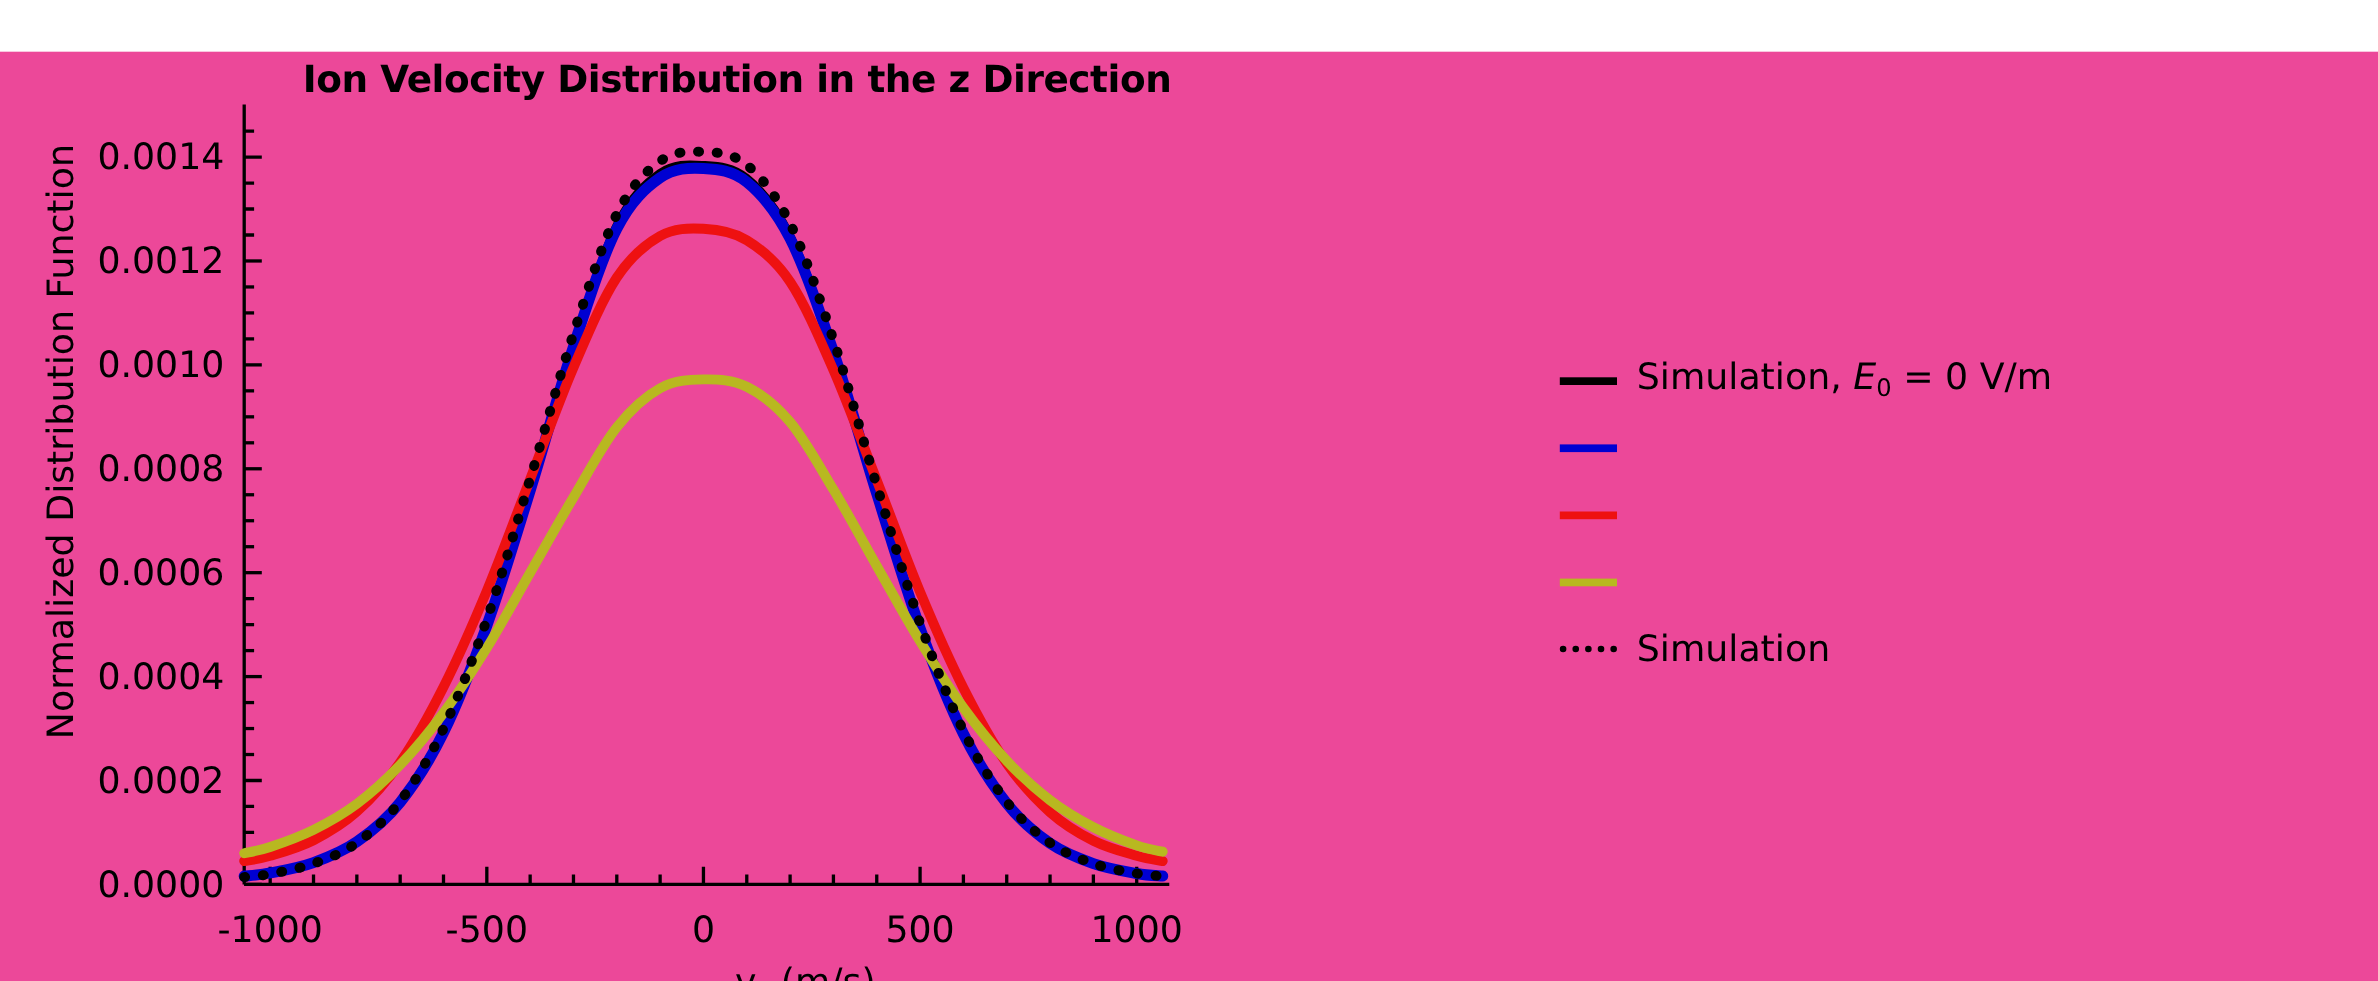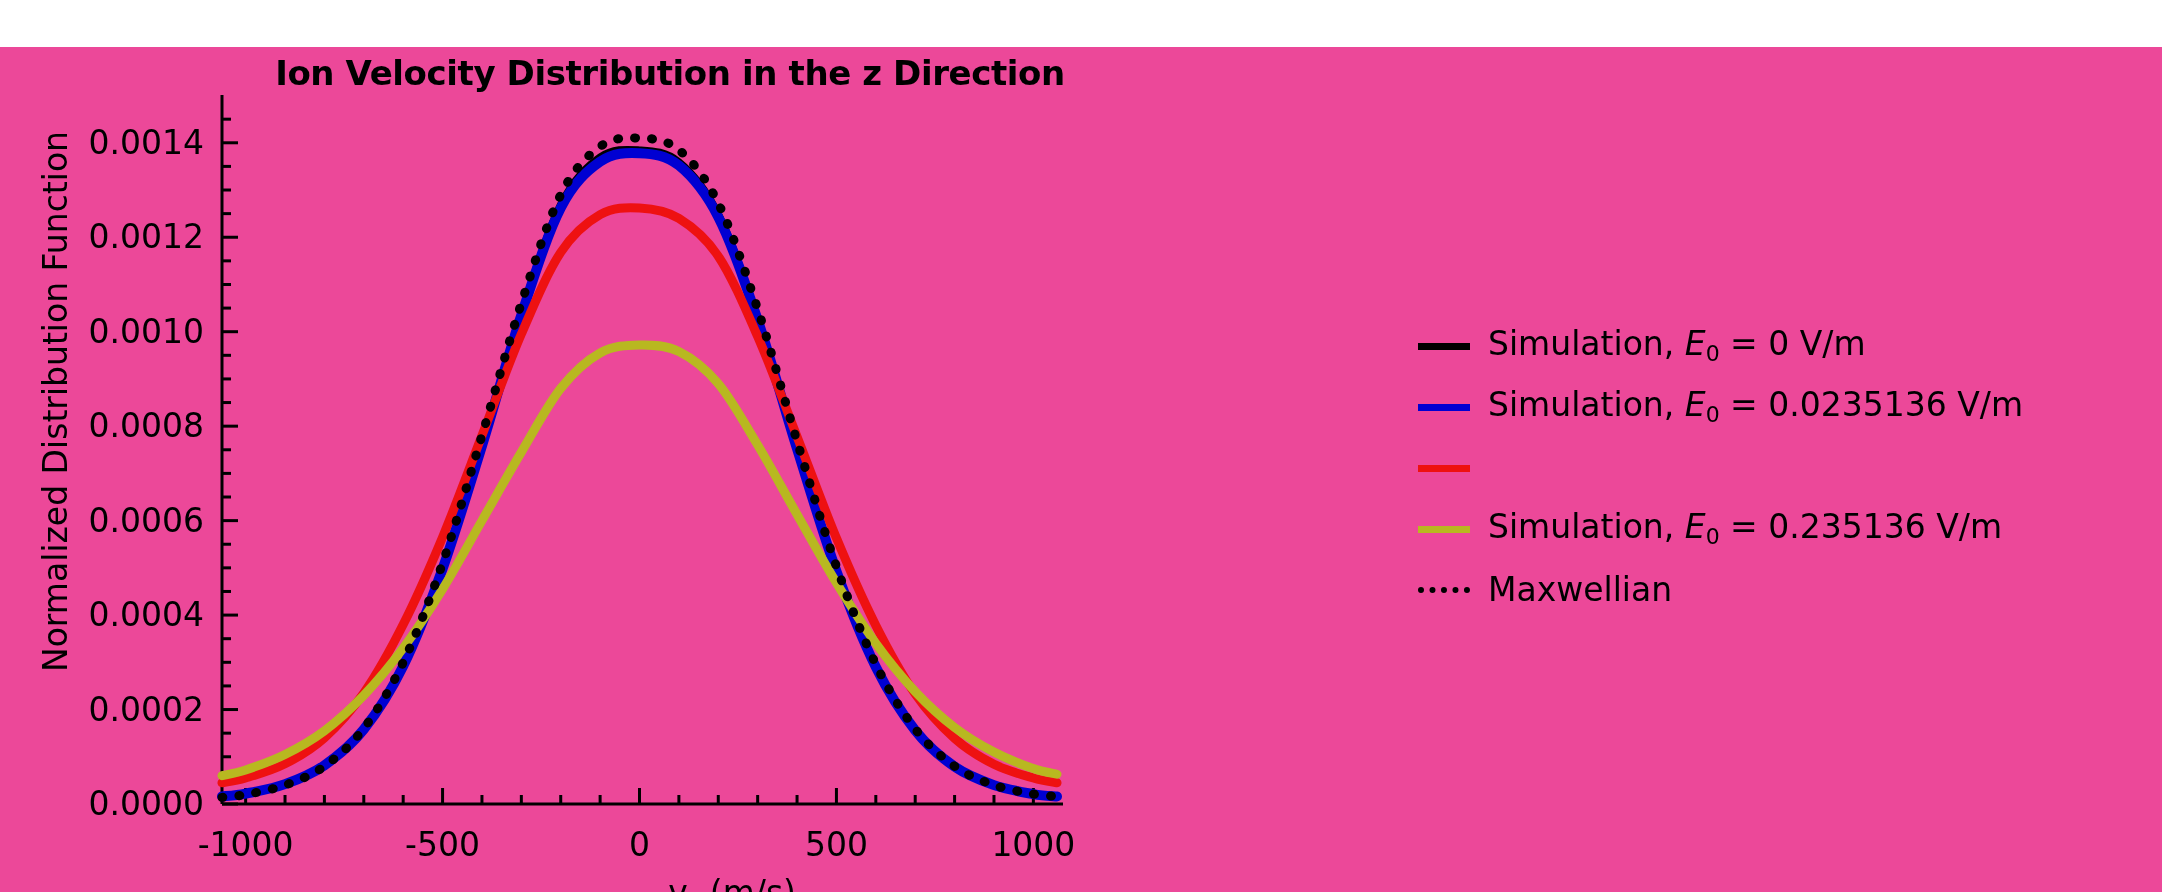--- a/index.html
+++ b/index.html
@@ -214,34 +214,32 @@
       <div class="legend-row">
         <span class="legend-swatch">
           <span class="bar" style="background: rgb(0, 0, 0);"></span>
         </span>
         <span class="legend-label"><span>Simulation, </span><span class="ital">E</span><span class="sub">0</span><span> = 0 V/m</span></span>
       </div>
       <div class="legend-row">
         <span class="legend-swatch">
           <span class="bar" style="background: rgb(0, 0, 210);"></span>
         </span>
-        <span class="legend-label"><span>Simulation, </span><span class="ital">E</span><span class="sub">0</span><span> = 0.0235136 V/m</span></span>
       </div>
       <div class="legend-row">
         <span class="legend-swatch">
           <span class="bar" style="background: rgb(238, 17, 17);"></span>
         </span>
       </div>
       <div class="legend-row">
         <span class="legend-swatch">
           <span class="bar" style="background: rgb(184, 184, 32);"></span>
         </span>
-        <span class="legend-label"><span>Simulation, </span><span class="ital">E</span><span class="sub">0</span><span> = 0.235136 V/m</span></span>
       </div>
       <div class="legend-row">
         <span class="legend-swatch dotted">
           <span class="bar" style="border-top-color: rgb(0, 0, 0);"></span>
         </span>
-        <span class="legend-label"><span>Maxwellian</span></span>
+        <span class="legend-label"><span>Simulation</span></span>
       </div>
     </div>
 
 </div>
 
 </body></html>

